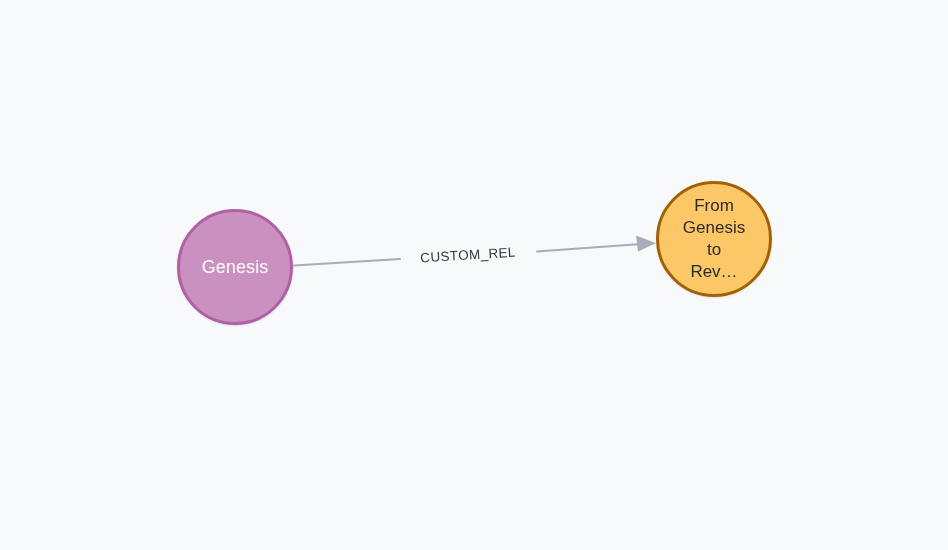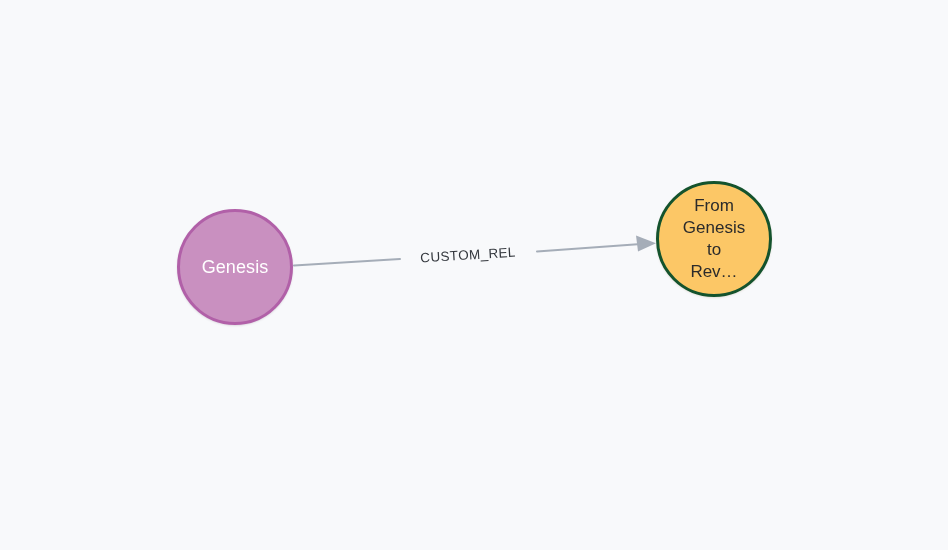--- a/index.html
+++ b/index.html
@@ -59,21 +59,21 @@
     font-size: 18px;
     line-height: 21px;
     letter-spacing: 0.1px;
   }
   #node-fromgenesis {
     left: 656px;
     top: 181px;
     width: 116px;
     height: 116px;
     background: #fcc766;
-    border: 3px solid #14532d;
+    border: 3px solid #a16207;
     box-shadow: 0 1px 2px rgba(120, 85, 20, 0.14);
   }
   #node-fromgenesis .node-caption {
     color: #2b2b2b;
     font-size: 17px;
     line-height: 22px;
   }
   .rel-label {
     position: absolute;
     left: 468px;

